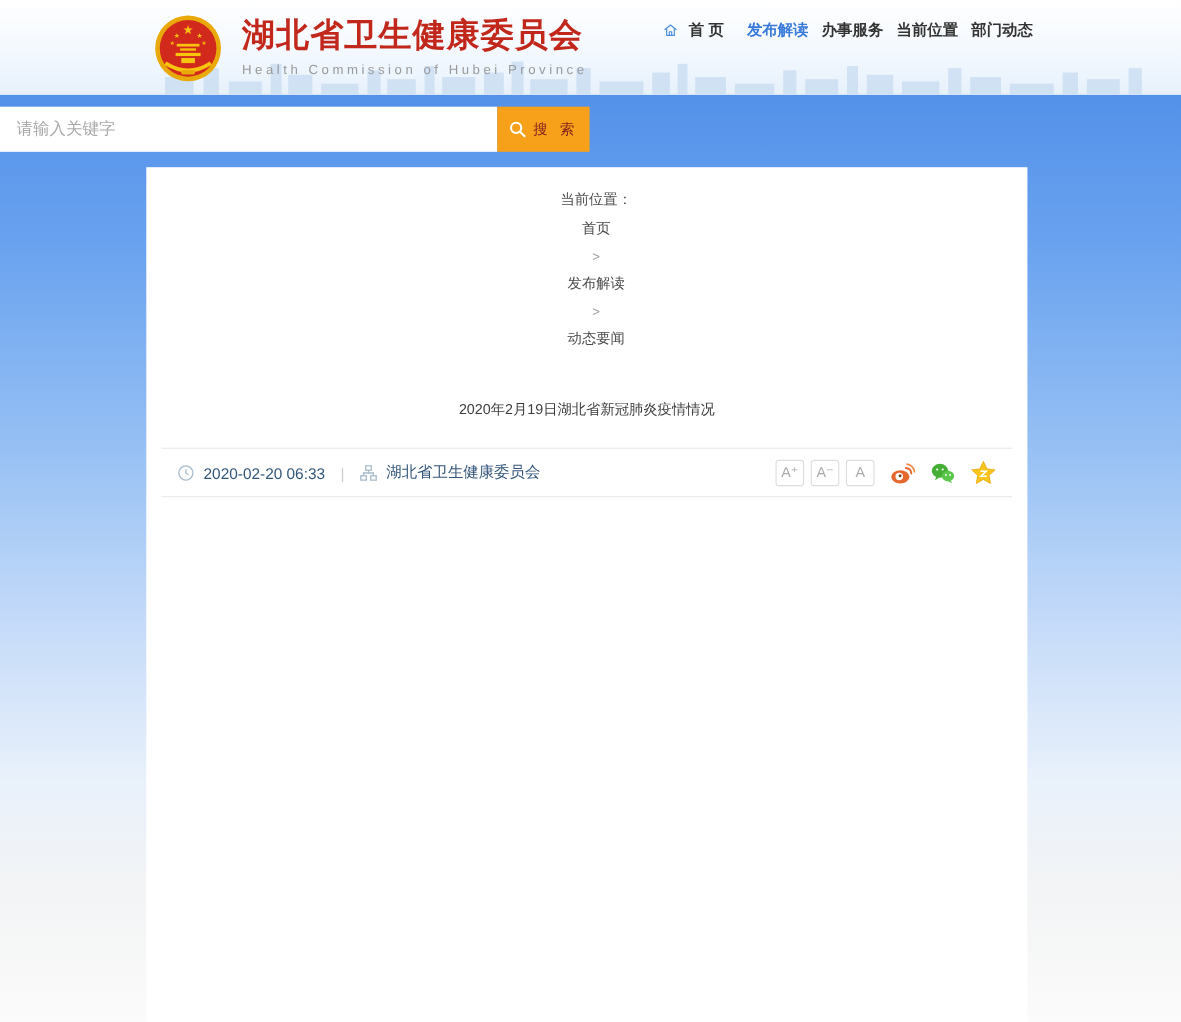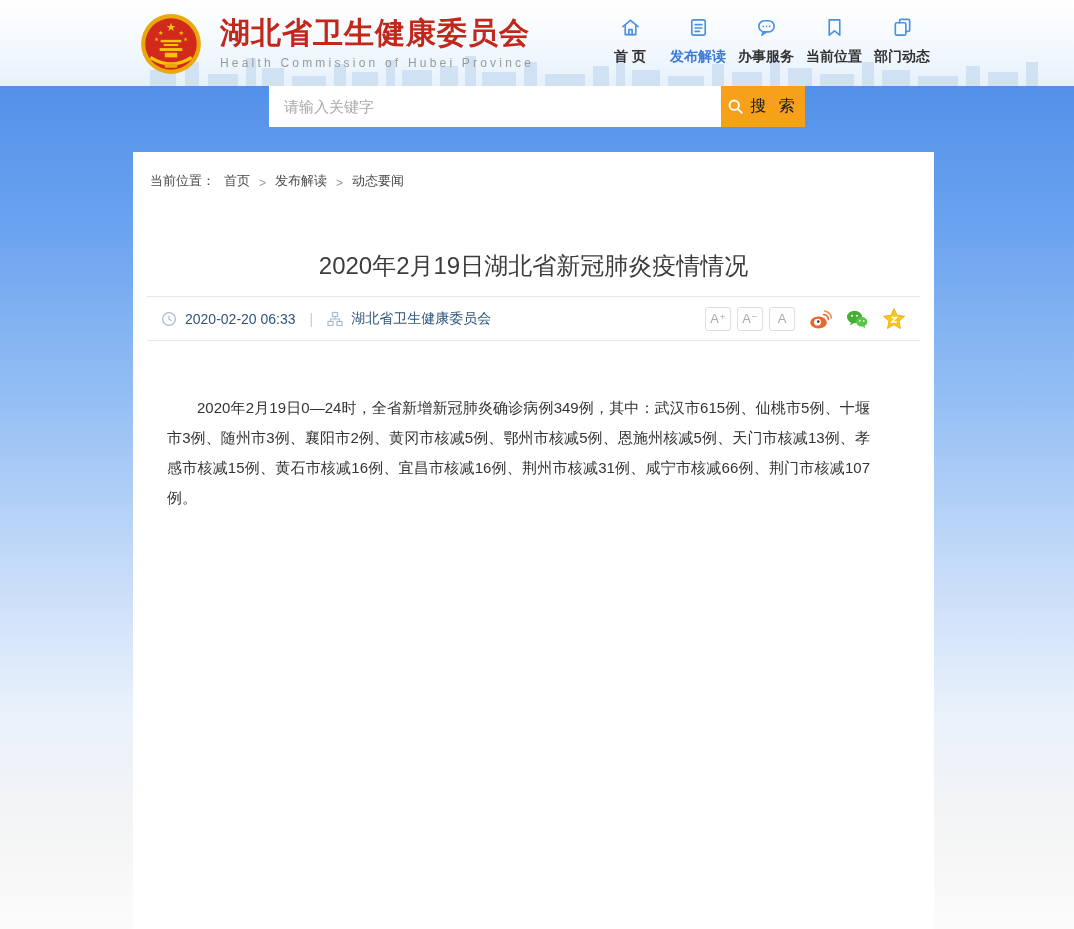--- a/index.html
+++ b/index.html
@@ -18,58 +18,58 @@
   .skyline { position:absolute; left:0; bottom:0; width:100%; height:34px; opacity:.85; }
   .header-inner {
     position:absolute; left:138px; top:0; height:100%;
     display:flex; align-items:center; gap:16px;
   }
   .emblem { width:66px; height:72px; margin-top:4px; }
   .site-title { color:#c1271b; font-size:30px; font-weight:bold; letter-spacing:1px; line-height:1.15; }
   .site-subtitle { color:#9a9a9a; font-size:12px; letter-spacing:3.2px; margin-top:5px; }
 
   .nav { position:absolute; right:144px; top:16px; display:flex; gap:12px; }
-  .nav-item { width:56px; display:flex; flex-direction:column; align-items:center; gap:9px; cursor:pointer; }
+  .nav-item { width:56px; display:flex; flex-direction:row; align-items:center; gap:9px; cursor:pointer; }
   .nav-item .lbl { font-size:14px; font-weight:600; color:#333; white-space:nowrap; }
   .nav-item.active .lbl { color:#3a7ad9; }
   .nav-icon { width:23px; height:23px; }
   .nav-icon svg { width:100%; height:100%; stroke:#4a90e2; fill:none; stroke-width:1.7; stroke-linecap:round; stroke-linejoin:round; }
 
   
   .page-body {
     position:absolute; top:86px; left:0; right:0; bottom:0;
     background:linear-gradient(180deg,#5391e9 0%,#69a2ef 16%,#96c0f4 38%,#c7dcf9 58%,#e9f1fb 74%,#f3f4f5 86%,#fbfbfb 100%);
   }
-  .search-row { display:flex; justify-content:center; }
+  .search-row { display:flex; padding-top:11px; }
   .search-input {
     width:452px; height:41px; border:none; outline:none; background:#fff;
     padding:0 15px; font-size:15px; color:#333;
     font-family:"Liberation Sans","DejaVu Sans",sans-serif;
   }
   .search-input::placeholder { color:#a9a9a9; }
   .search-btn {
-    width:84px; height:41px; border:none; background:#f7a11a; color:#0f172a;
-    font-size:16px; display:flex; align-items:center; justify-content:center; gap:6px;
+    width:84px; height:41px; border:none; background:#f7a11a; color:#7f1d1d;
+    font-size:13px; display:flex; align-items:center; justify-content:center; gap:6px;
     cursor:pointer; letter-spacing:4px;
-    font-family:Liberation Sans, sans-serif;
+    font-family:Liberation Serif, serif;
   }
 
   
   .content-box {
     position:absolute; left:133px; top:66px; width:801px; bottom:0;
     background:#fff; overflow:hidden;
   }
-  .breadcrumb { padding:20px 0 0 17px; font-size:13px; color:#4a4a4a; display:flex; align-items:flex-end; gap:9px; }
+  .breadcrumb { padding:20px 0 0 17px; font-size:13px; color:#4a4a4a; display:flex; align-items:center; gap:9px;flex-direction:column; }
   .breadcrumb .sep { color:#999; font-size:12px; }
   .breadcrumb a { color:#4a4a4a; text-decoration:none; cursor:pointer;font-family:Liberation Mono, monospace; }
 
-  .article-title { margin-top:60px; text-align:center; font-size:24px; font-weight:400; color:#3c3c3c; }
+  .article-title { margin-top:46px; text-align:center; font-size:13px; font-weight:400; color:#3c3c3c; }
 
   .meta-row {
-    margin:14px 14px 0; height:45px;
+    margin:26px 14px 0; height:45px;
     border-top:1px solid #e8e8e8; border-bottom:1px solid #e8e8e8;
     display:flex; align-items:center; justify-content:space-between; padding:0 14px;
   }
   .meta-left { display:flex; align-items:center; gap:8px; font-size:14px; color:#31557a; }
   .meta-sep { color:#ccc; padding:0 6px; }
   .meta-ico { width:16px; height:16px; display:inline-block; }
   .meta-right { display:flex; align-items:center; }
   .font-btn {
     width:26px; height:24px; margin-left:6px; background:#fff;
     border:1px solid #ddd; border-radius:3px; color:#aaa; font-size:13px;
@@ -263,18 +263,17 @@
             <circle cx="18.7" cy="13.8" r="0.85" fill="#fff"></circle>
         </svg>
         <svg class="share-ico" viewBox="0 0 24 24">
           <polygon points="12,1.5 15.2,8.3 22.5,9.2 17.1,14.2 18.5,21.5 12,17.8 5.5,21.5 6.9,14.2 1.5,9.2 8.8,8.3" fill="#f8c61c" stroke="#eaa70d" stroke-width="0.8"></polygon>
           <path d="M9.5 10.5 H14.5 L9.8 15 H14.8" stroke="#fff" stroke-width="1.4" fill="none"></path>
         </svg>
       </div>
     </div>
 
     <div class="article">
-      <p>2020年2月19日0—24时，全省新增新冠肺炎确诊病例349例，其中：武汉市615例、仙桃市5例、十堰市3例、随州市3例、襄阳市2例、黄冈市核减5例、鄂州市核减5例、恩施州核减5例、天门市核减13例、孝感市核减15例、黄石市核减16例、宜昌市核减16例、荆州市核减31例、咸宁市核减66例、荆门市核减107例。</p>
 
     </div>
 
   </div>
 </div>
 
 </body></html>

